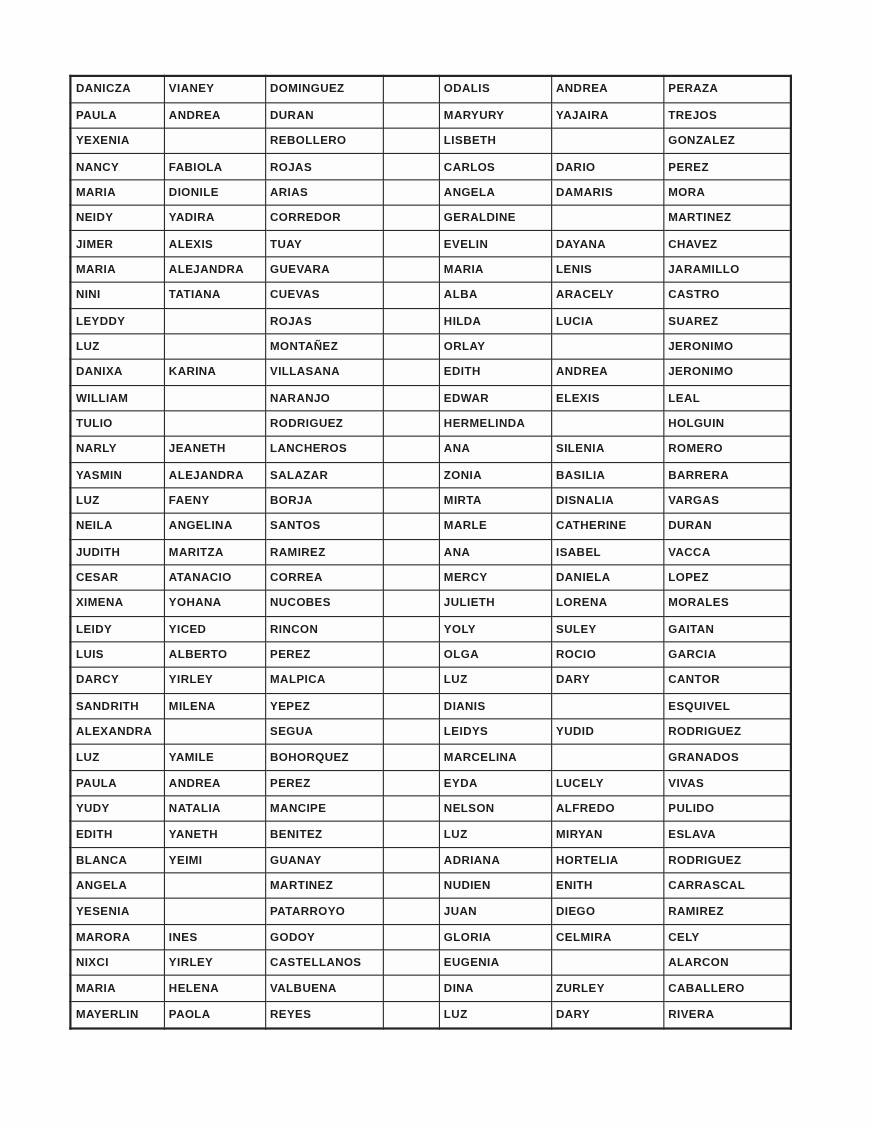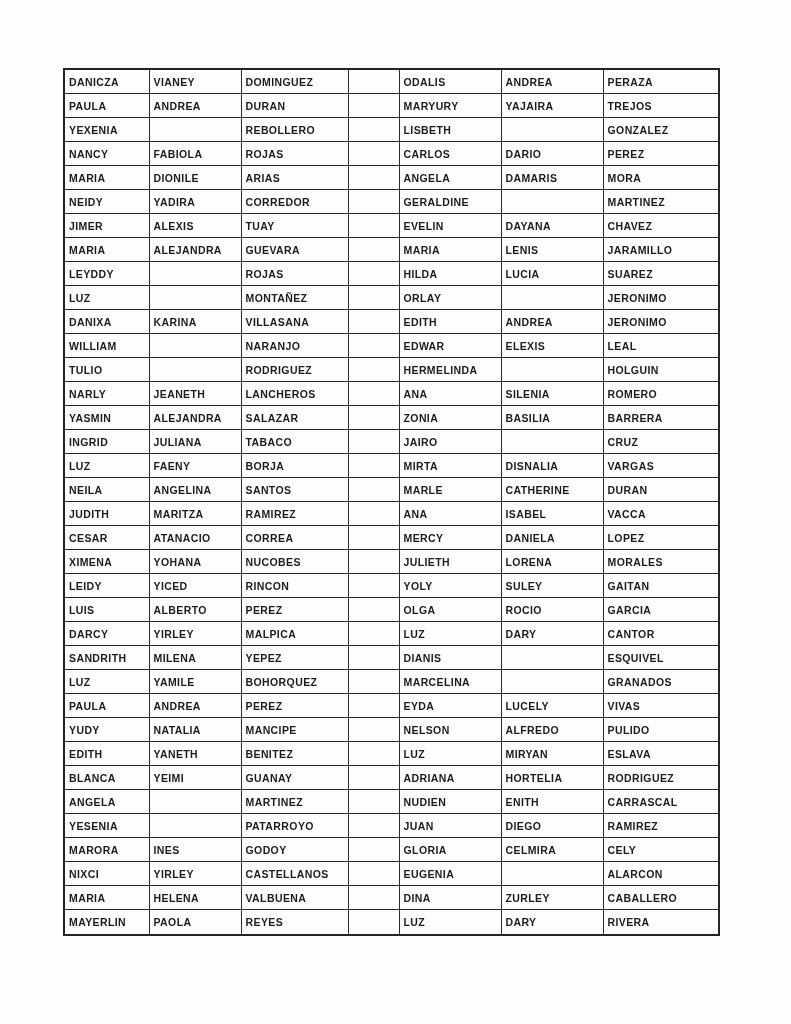--- a/index.html
+++ b/index.html
@@ -134,20 +134,29 @@
         <tr>
           <td class="name-cell">MARIA</td>
           <td class="name-cell">ALEJANDRA</td>
           <td class="name-cell">GUEVARA</td>
           <td class="spacer-cell"></td>
           <td class="name-cell">MARIA</td>
           <td class="name-cell">LENIS</td>
           <td class="name-cell">JARAMILLO</td>
         </tr>
         <tr>
+          <td class="name-cell">NINI</td>
+          <td class="name-cell">TATIANA</td>
+          <td class="name-cell">CUEVAS</td>
+          <td class="spacer-cell"></td>
+          <td class="name-cell">ALBA</td>
+          <td class="name-cell">ARACELY</td>
+          <td class="name-cell">CASTRO</td>
+        </tr>
+        <tr>
           <td class="name-cell">LEYDDY</td>
           <td class="name-cell"></td>
           <td class="name-cell">ROJAS</td>
           <td class="spacer-cell"></td>
           <td class="name-cell">HILDA</td>
           <td class="name-cell">LUCIA</td>
           <td class="name-cell">SUAREZ</td>
         </tr>
         <tr>
           <td class="name-cell">LUZ</td>
@@ -197,29 +206,20 @@
         <tr>
           <td class="name-cell">YASMIN</td>
           <td class="name-cell">ALEJANDRA</td>
           <td class="name-cell">SALAZAR</td>
           <td class="spacer-cell"></td>
           <td class="name-cell">ZONIA</td>
           <td class="name-cell">BASILIA</td>
           <td class="name-cell">BARRERA</td>
         </tr>
         <tr>
-          <td class="name-cell">INGRID</td>
-          <td class="name-cell">JULIANA</td>
-          <td class="name-cell">TABACO</td>
-          <td class="spacer-cell"></td>
-          <td class="name-cell">JAIRO</td>
-          <td class="name-cell"></td>
-          <td class="name-cell">CRUZ</td>
-        </tr>
-        <tr>
           <td class="name-cell">LUZ</td>
           <td class="name-cell">FAENY</td>
           <td class="name-cell">BORJA</td>
           <td class="spacer-cell"></td>
           <td class="name-cell">MIRTA</td>
           <td class="name-cell">DISNALIA</td>
           <td class="name-cell">VARGAS</td>
         </tr>
         <tr>
           <td class="name-cell">NEILA</td>
@@ -285,20 +285,29 @@
           <td class="name-cell">CANTOR</td>
         </tr>
         <tr>
           <td class="name-cell">SANDRITH</td>
           <td class="name-cell">MILENA</td>
           <td class="name-cell">YEPEZ</td>
           <td class="spacer-cell"></td>
           <td class="name-cell">DIANIS</td>
           <td class="name-cell"></td>
           <td class="name-cell">ESQUIVEL</td>
+        </tr>
+        <tr>
+          <td class="name-cell">ALEXANDRA</td>
+          <td class="name-cell"></td>
+          <td class="name-cell">SEGUA</td>
+          <td class="spacer-cell"></td>
+          <td class="name-cell">LEIDYS</td>
+          <td class="name-cell">YUDID</td>
+          <td class="name-cell">RODRIGUEZ</td>
         </tr>
         <tr>
           <td class="name-cell">LUZ</td>
           <td class="name-cell">YAMILE</td>
           <td class="name-cell">BOHORQUEZ</td>
           <td class="spacer-cell"></td>
           <td class="name-cell">MARCELINA</td>
           <td class="name-cell"></td>
           <td class="name-cell">GRANADOS</td>
         </tr>

